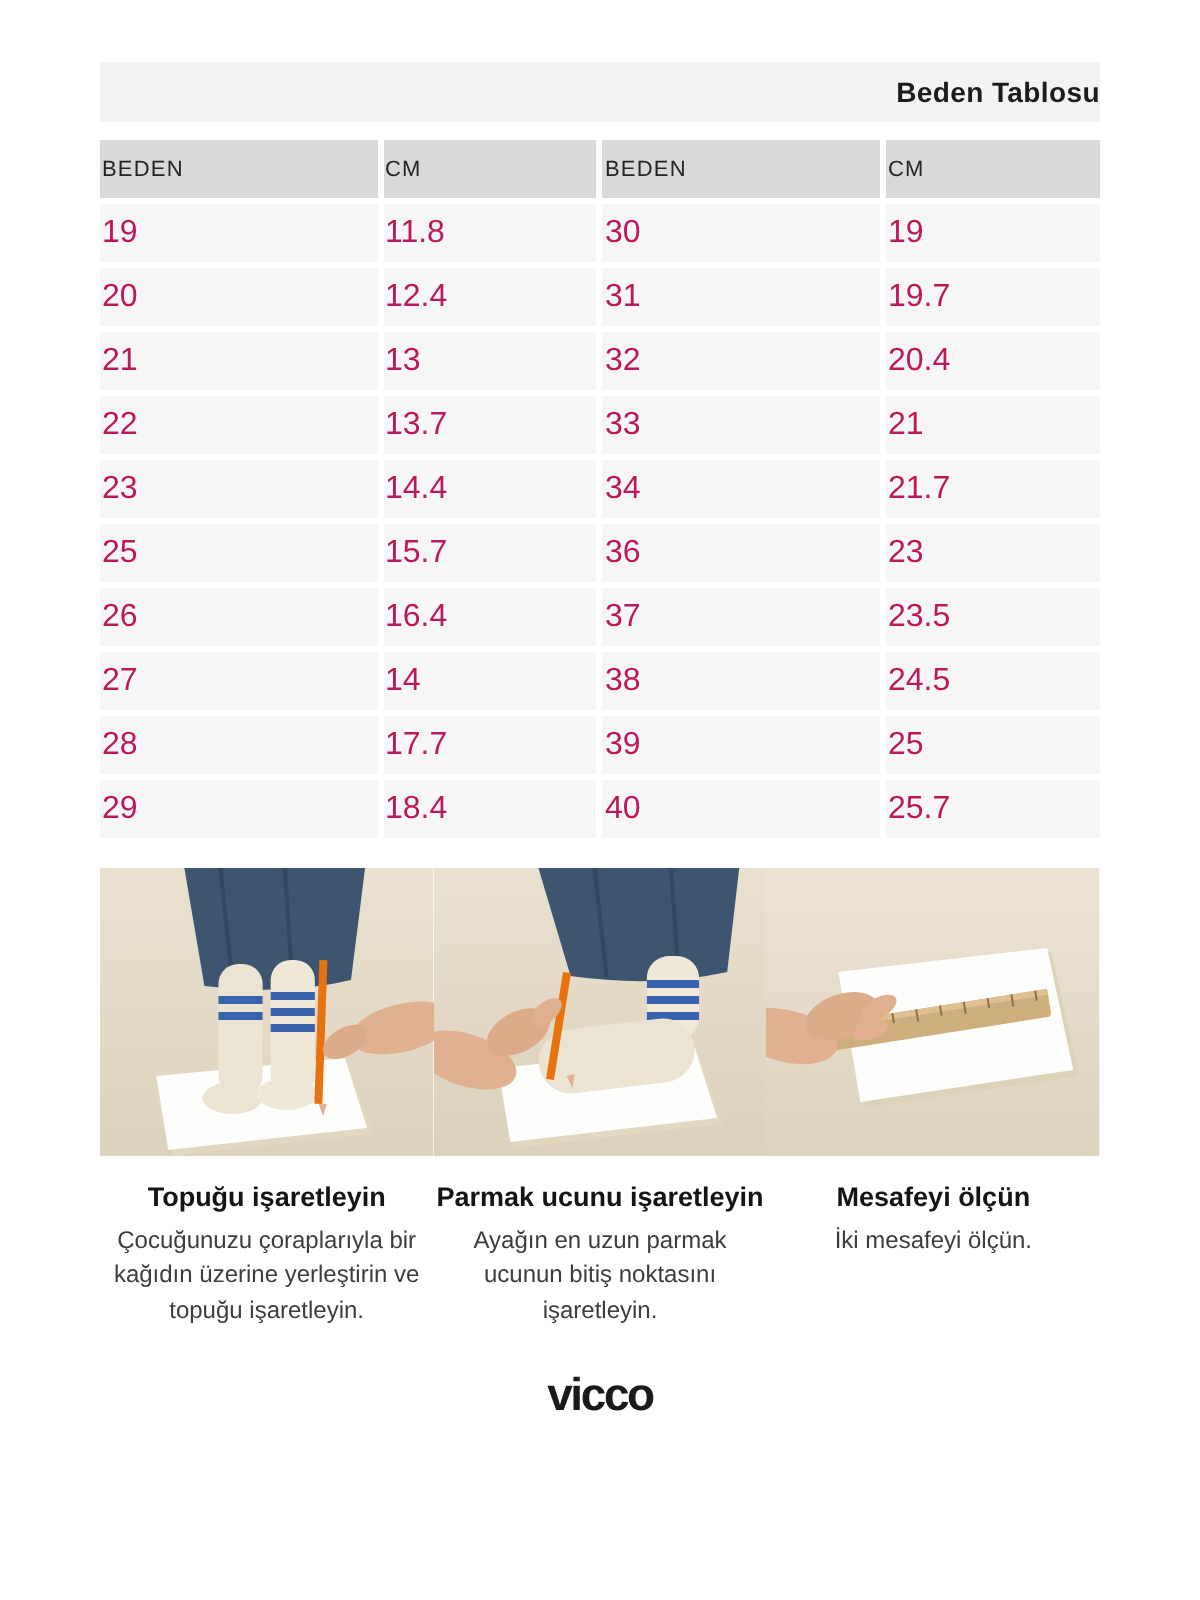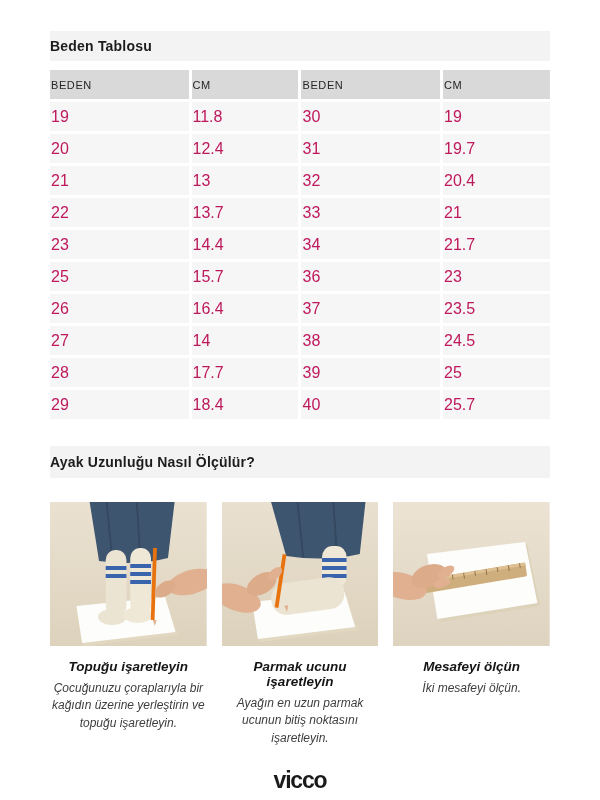--- a/index.html
+++ b/index.html
@@ -9,21 +9,21 @@
     background: #ffffff;
     font-family: "Liberation Sans", sans-serif;
     color: #1c1c1c;
     overflow: hidden;
   }
   .wrap { padding: 31px 50px 0 50px; }
 
   .bar-title {
     background: #f3f3f3;
     height: 30px;
-    display: flex; align-items: center; justify-content: flex-start;
+    display: flex; align-items: center; justify-content: flex-end;
     font-size: 14px; font-weight: bold;
     letter-spacing: 0.2px;
   }
 
   table.size-table {
     width: calc(100% + 6px);
     margin: 6px -3px 0 -3px;
     border-collapse: separate;
     border-spacing: 3px;
   }
@@ -40,23 +40,22 @@
     background: #f6f6f6;
     height: 29px;
     font-size: 16px;
     color: #be185d;
   }
 
   .section-bar { margin-top: 24px; height: 32px; font-size: 14px; }
 
   .steps {
     display: flex;
-    gap: 15px;
-    margin-top: 24px;
-    font-style: italic;
+    gap: 0;
+    margin-top: 12px;
   }
   .step { flex: 1; text-align: center; min-width: 0; }
   .step .photo {
     width: 100%; height: 144px;
     display: block;
   }
   .step h3 {
     font-size: 13.5px;
     font-weight: bold;
     margin: 13px 0 6px 0;
@@ -154,23 +153,20 @@
         </tr>
         <tr>
           <td>29</td>
           <td>18.4</td>
           <td>40</td>
           <td>25.7</td>
         </tr>
       </tbody>
   </table>
 
-  <div class="bar-title section-bar">
-    <span>Ayak Uzunluğu Nasıl Ölçülür?</span>
-  </div>
 
   <div class="steps">
 
     <div class="step">
       <svg class="photo" viewBox="0 0 166 144" preserveAspectRatio="none" role="img">
         <defs>
           <linearGradient id="bg1" x1="0" y1="0" x2="0" y2="1">
             <stop offset="0" stop-color="#eae1d1"></stop>
               <stop offset="1" stop-color="#ddd2bc"></stop>
           </linearGradient>

